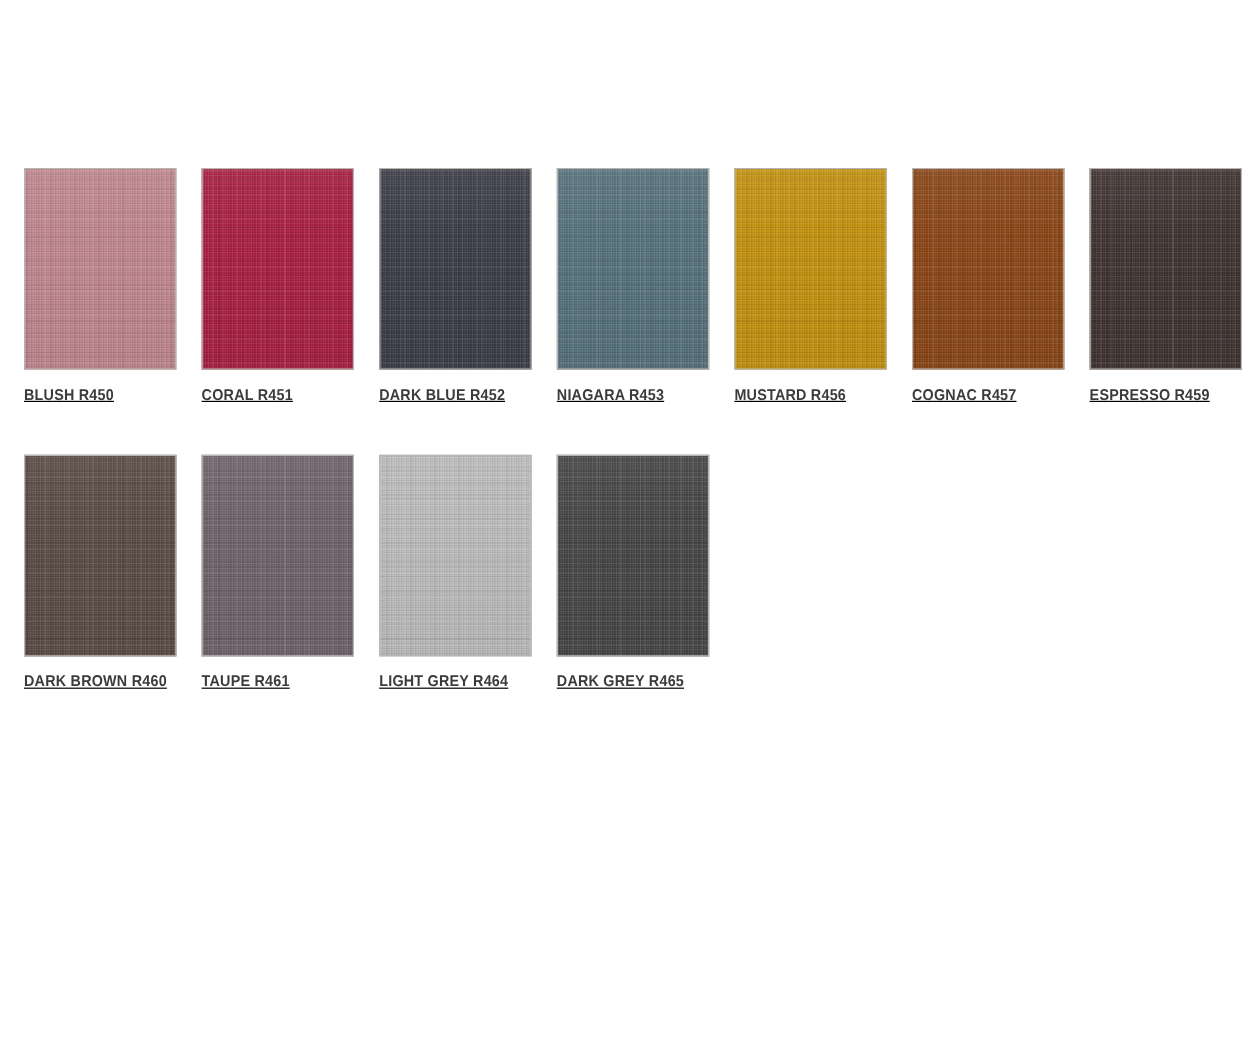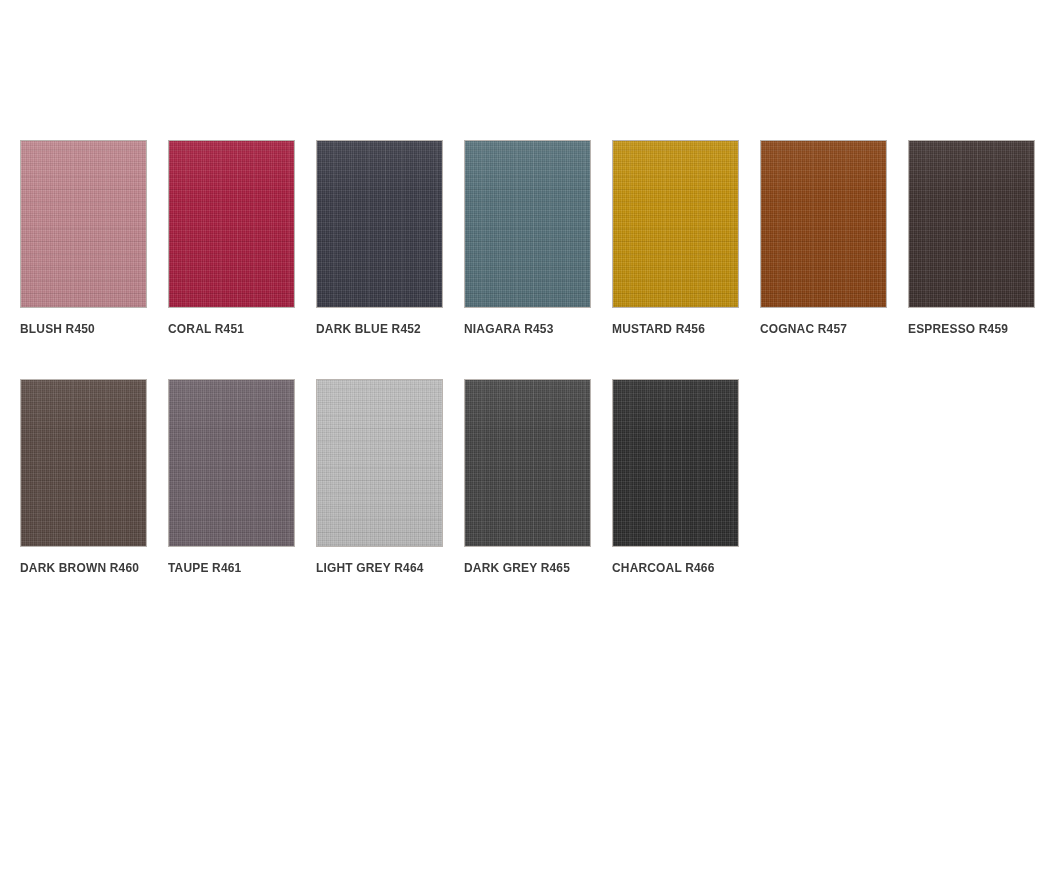--- a/index.html
+++ b/index.html
@@ -15,20 +15,21 @@
     -webkit-font-smoothing: antialiased;
   }
 
   #swatch-board {
     position: relative;
     width: 1050px;
     height: 870px;
     background: #ffffff;
     box-sizing: border-box;
     padding: 140px 0 0 20px;
+    text-decoration: underline;
   }
 
   .swatch-grid {
     display: grid;
     grid-template-columns: repeat(7, 127px);
     column-gap: 21px;
     row-gap: 44px;
     align-content: start;
     justify-content: start;
   }
@@ -154,18 +155,14 @@
         <div class="swatch-label" style="color: rgb(59, 59, 59);">TAUPE R461</div>
       </div>
       <div class="swatch-cell">
         <div class="swatch-chip" style="background-color: rgb(188, 188, 188); border-color: rgb(185, 180, 176);"></div>
         <div class="swatch-label" style="color: rgb(59, 59, 59);">LIGHT GREY R464</div>
       </div>
       <div class="swatch-cell">
         <div class="swatch-chip" style="background-color: rgb(69, 69, 69); border-color: rgb(185, 180, 176);"></div>
         <div class="swatch-label" style="color: rgb(59, 59, 59);">DARK GREY R465</div>
       </div>
-      <div class="swatch-cell">
-        <div class="swatch-chip" style="background-color: rgb(46, 46, 46); border-color: rgb(185, 180, 176);"></div>
-        <div class="swatch-label" style="color: rgb(59, 59, 59);">CHARCOAL R466</div>
-      </div>
     </div>
 </div>
 
 </body></html>

